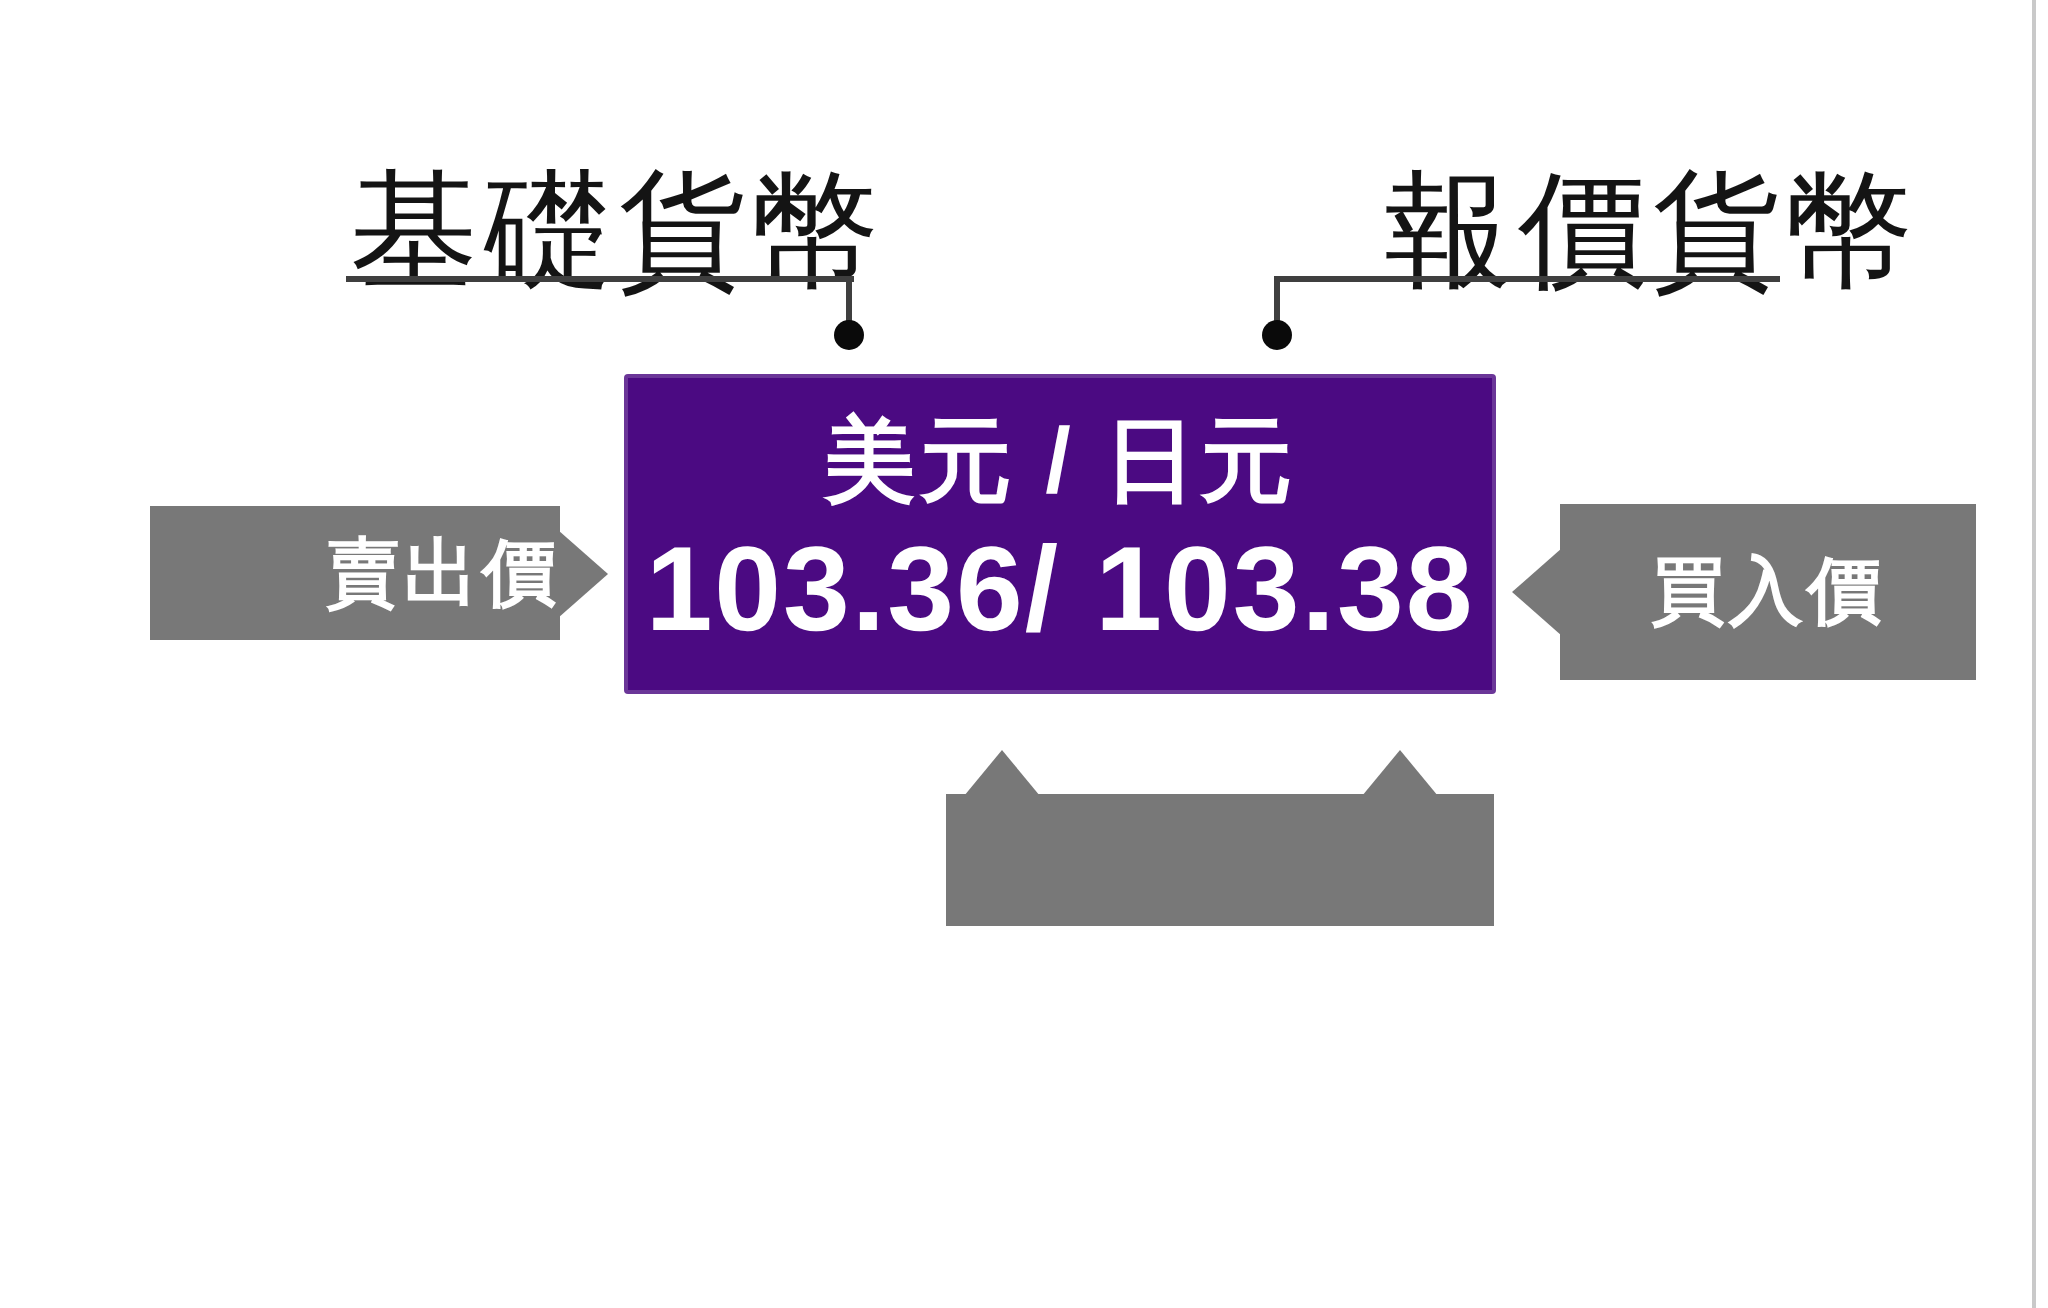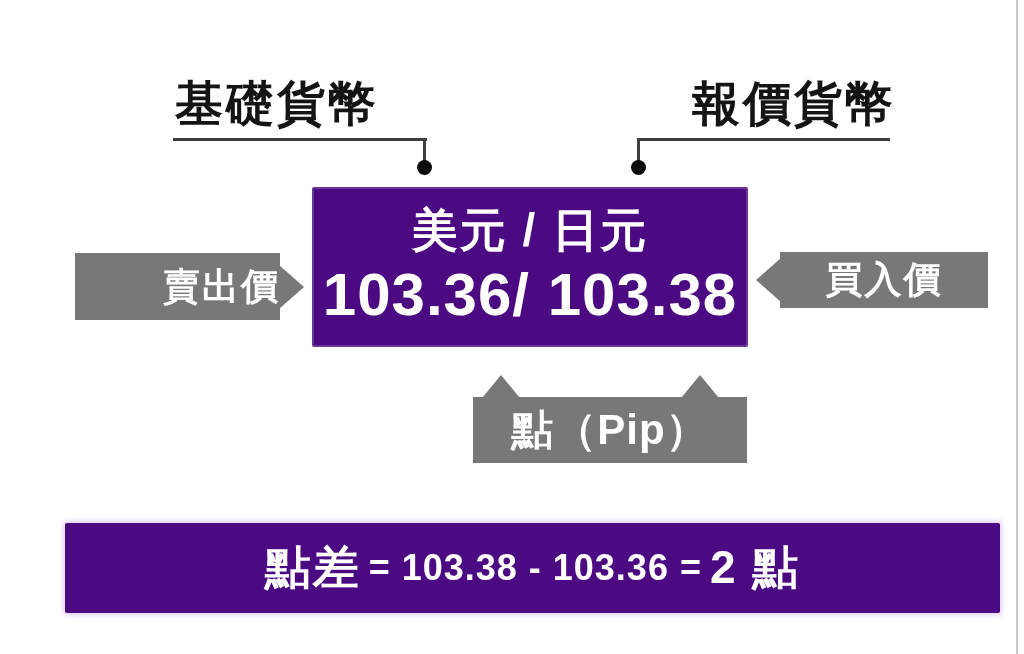--- a/index.html
+++ b/index.html
@@ -6,21 +6,21 @@
     --purple:#4B0A82; --gray:#787878; --connector:#3F3F3F;
     --heading_text:#141414; --white_text:#FFFFFF; --edge_line:#C9C9C9;
   }
   html,body{margin:0;padding:0;background:#fff;}
   .canvas{
     position:relative; width:1024px; height:654px; background:#fff;
     font-family:"Liberation Sans","DejaVu Sans",sans-serif; overflow:hidden;
   }
   
   .heading{
-    position:absolute; font-size:48px; font-weight:bold; letter-spacing:3px;
+    position:absolute; font-size:64px; font-weight:normal; letter-spacing:3px;
     color:var(--heading_text); white-space:nowrap;
   }
   .heading.base{left:175px; top:72px;}
   .heading.quote{left:680px; top:72px;margin-left:12px;}
   
   .cline{position:absolute; background:var(--connector);}
   .cline.h-left{left:173px; top:138px; width:254px; height:3px;}
   .cline.v-left{left:423px; top:138px; width:3px; height:27px;}
   .cline.h-right{left:637px; top:138px; width:253px; height:3px;}
   .cline.v-right{left:637px; top:138px; width:3px; height:27px;}
@@ -45,21 +45,21 @@
     position:absolute; background:var(--gray); color:var(--white_text);
     font-size:37px; font-weight:bold; letter-spacing:2px;
     display:flex; align-items:center; justify-content:center;
   }
   .tag.sell{left:75px; top:253px; width:205px; height:67px;justify-content:flex-end;}
   .tag.sell .arrow{
     position:absolute; right:-24px; top:50%; transform:translateY(-50%);
     width:0; height:0; border-left:25px solid var(--gray);
     border-top:22px solid transparent; border-bottom:22px solid transparent;
   }
-  .tag.buy{left:780px; top:252px; width:208px; height:56px;}
+  .tag.buy{left:780px; top:252px; width:208px; height:88px;}
   .tag.buy .arrow{
     position:absolute; left:-24px; top:50%; transform:translateY(-50%);
     width:0; height:0; border-right:25px solid var(--gray);
     border-top:22px solid transparent; border-bottom:22px solid transparent;
   }
   
   .pip-tag{
     position:absolute; left:473px; top:397px; width:274px; height:66px;
     background:var(--gray); color:var(--white_text);
     font-size:42px; font-weight:bold; letter-spacing:1px;
@@ -115,23 +115,17 @@
   </div>
 
   <div class="tag buy">
     <span>買入價</span>
     <span class="arrow"></span>
   </div>
 
   <div class="pip-tag">
     <span class="pip-tri left"></span>
     <span class="pip-tri right"></span>
-    <span>點（Pip）</span>
   </div>
 
-  <div class="spread-bar">
-    <span class="big">點差</span>
-    <span class="mid">= 103.38 - 103.36 =</span>
-    <span class="big">2 點</span>
-  </div>
 
   <div class="edge-line"></div>
 </div>
 
 </body></html>

